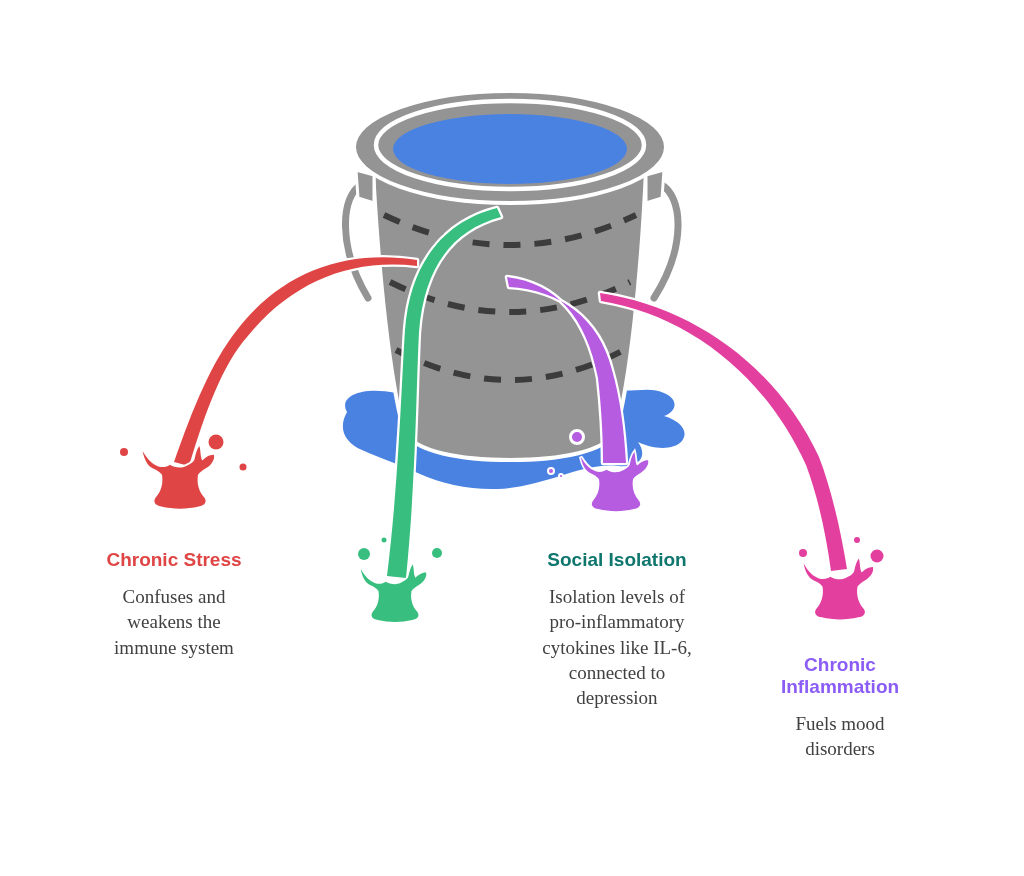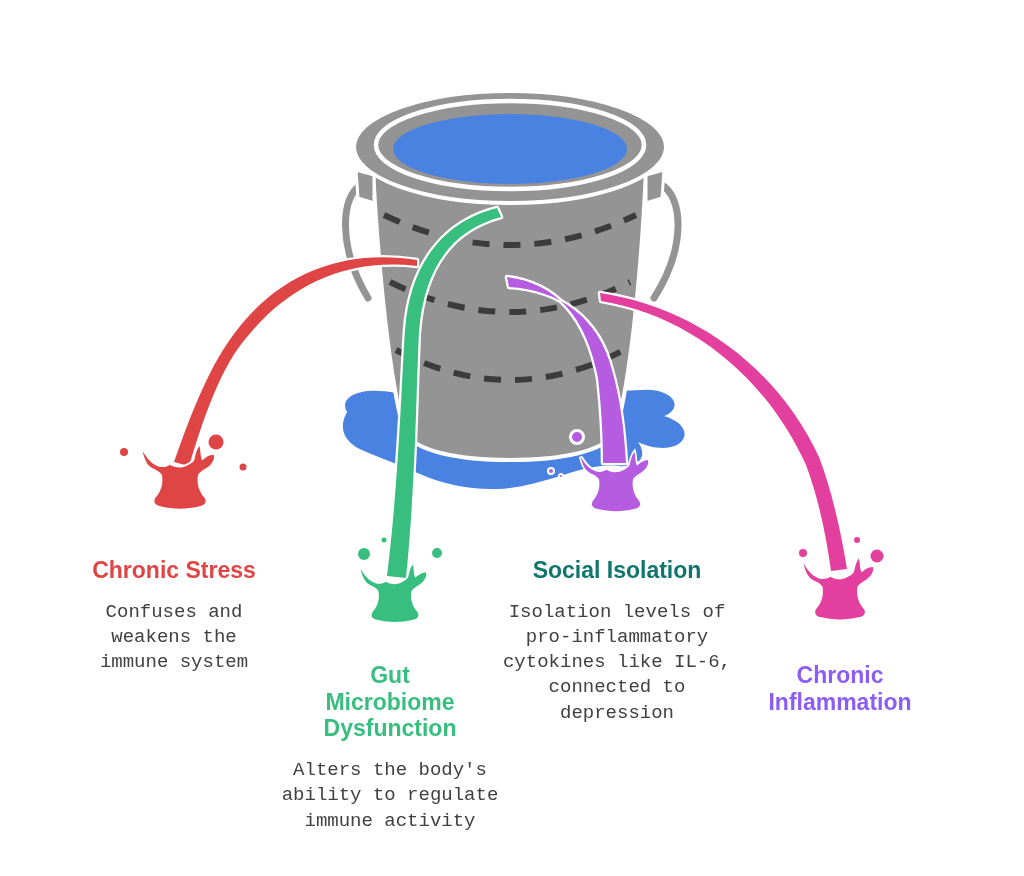--- a/index.html
+++ b/index.html
@@ -4,26 +4,26 @@
 <style>
   html,body { margin:0; padding:0; }
   body { background:#ffffff; font-family:"Liberation Sans", sans-serif; }
   .canvas {
     position:relative; width:1024px; height:876px; background:#ffffff;
     overflow:hidden;
   }
   .art { position:absolute; left:0; top:0; }
   .factor { position:absolute; text-align:center; }
   .factor h2 {
-    margin:16px; font-weight:bold; font-size:23px; line-height:1.16;
+    margin:8px; font-weight:bold; font-size:19px; line-height:1.16;
     white-space:pre-line; font-family:"Liberation Sans", sans-serif;
   }
   .factor p {
     margin:13px 0 0 0; font-size:19px; line-height:1.33; color:#414141;
-    white-space:pre-line; font-family:Liberation Mono, monospace;
+    white-space:pre-line; font-family:Liberation Serif, serif;
   }
   .f1 { left:63px;  top:541px; width:222px; }
   .f2 { left:279px; top:646px; width:222px; }
   .f3 { left:502px; top:541px; width:230px; }
   .f4 { left:729px; top:646px; width:222px; }
 </style>
 </head>
 <body>
 
 <div class="canvas">
@@ -133,36 +133,30 @@
     <circle cx="877" cy="556" r="6.5" fill="#E23F9F"></circle>
   </svg>
 
   <div class="factor f1">
     <h2 style="color: rgb(224, 69, 69);">Chronic Stress</h2>
     <p style="color: rgb(65, 65, 65);">Confuses and
 weakens the
 immune system</p>
   </div>
 
-  <div class="factor f2">
-    <h2 style="color: rgb(56, 190, 126);">Gut
-Microbiome
-Dysfunction</h2>
-    <p style="color: rgb(65, 65, 65);">Alters the body's
-ability to regulate
-immune activity</p>
-  </div>
 
   <div class="factor f3">
     <h2 style="color: #0f766e;">Social Isolation</h2>
     <p style="color: rgb(65, 65, 65);">Isolation levels of
 pro-inflammatory
 cytokines like IL-6,
 connected to
 depression</p>
   </div>
 
   <div class="factor f4">
     <h2 style="color: #8b5cf6;">Chronic
 Inflammation</h2>
+    <p style="color: rgb(65, 65, 65);">Fuels mood
+disorders</p>
   </div>
 
 </div>
 
 </body></html>

